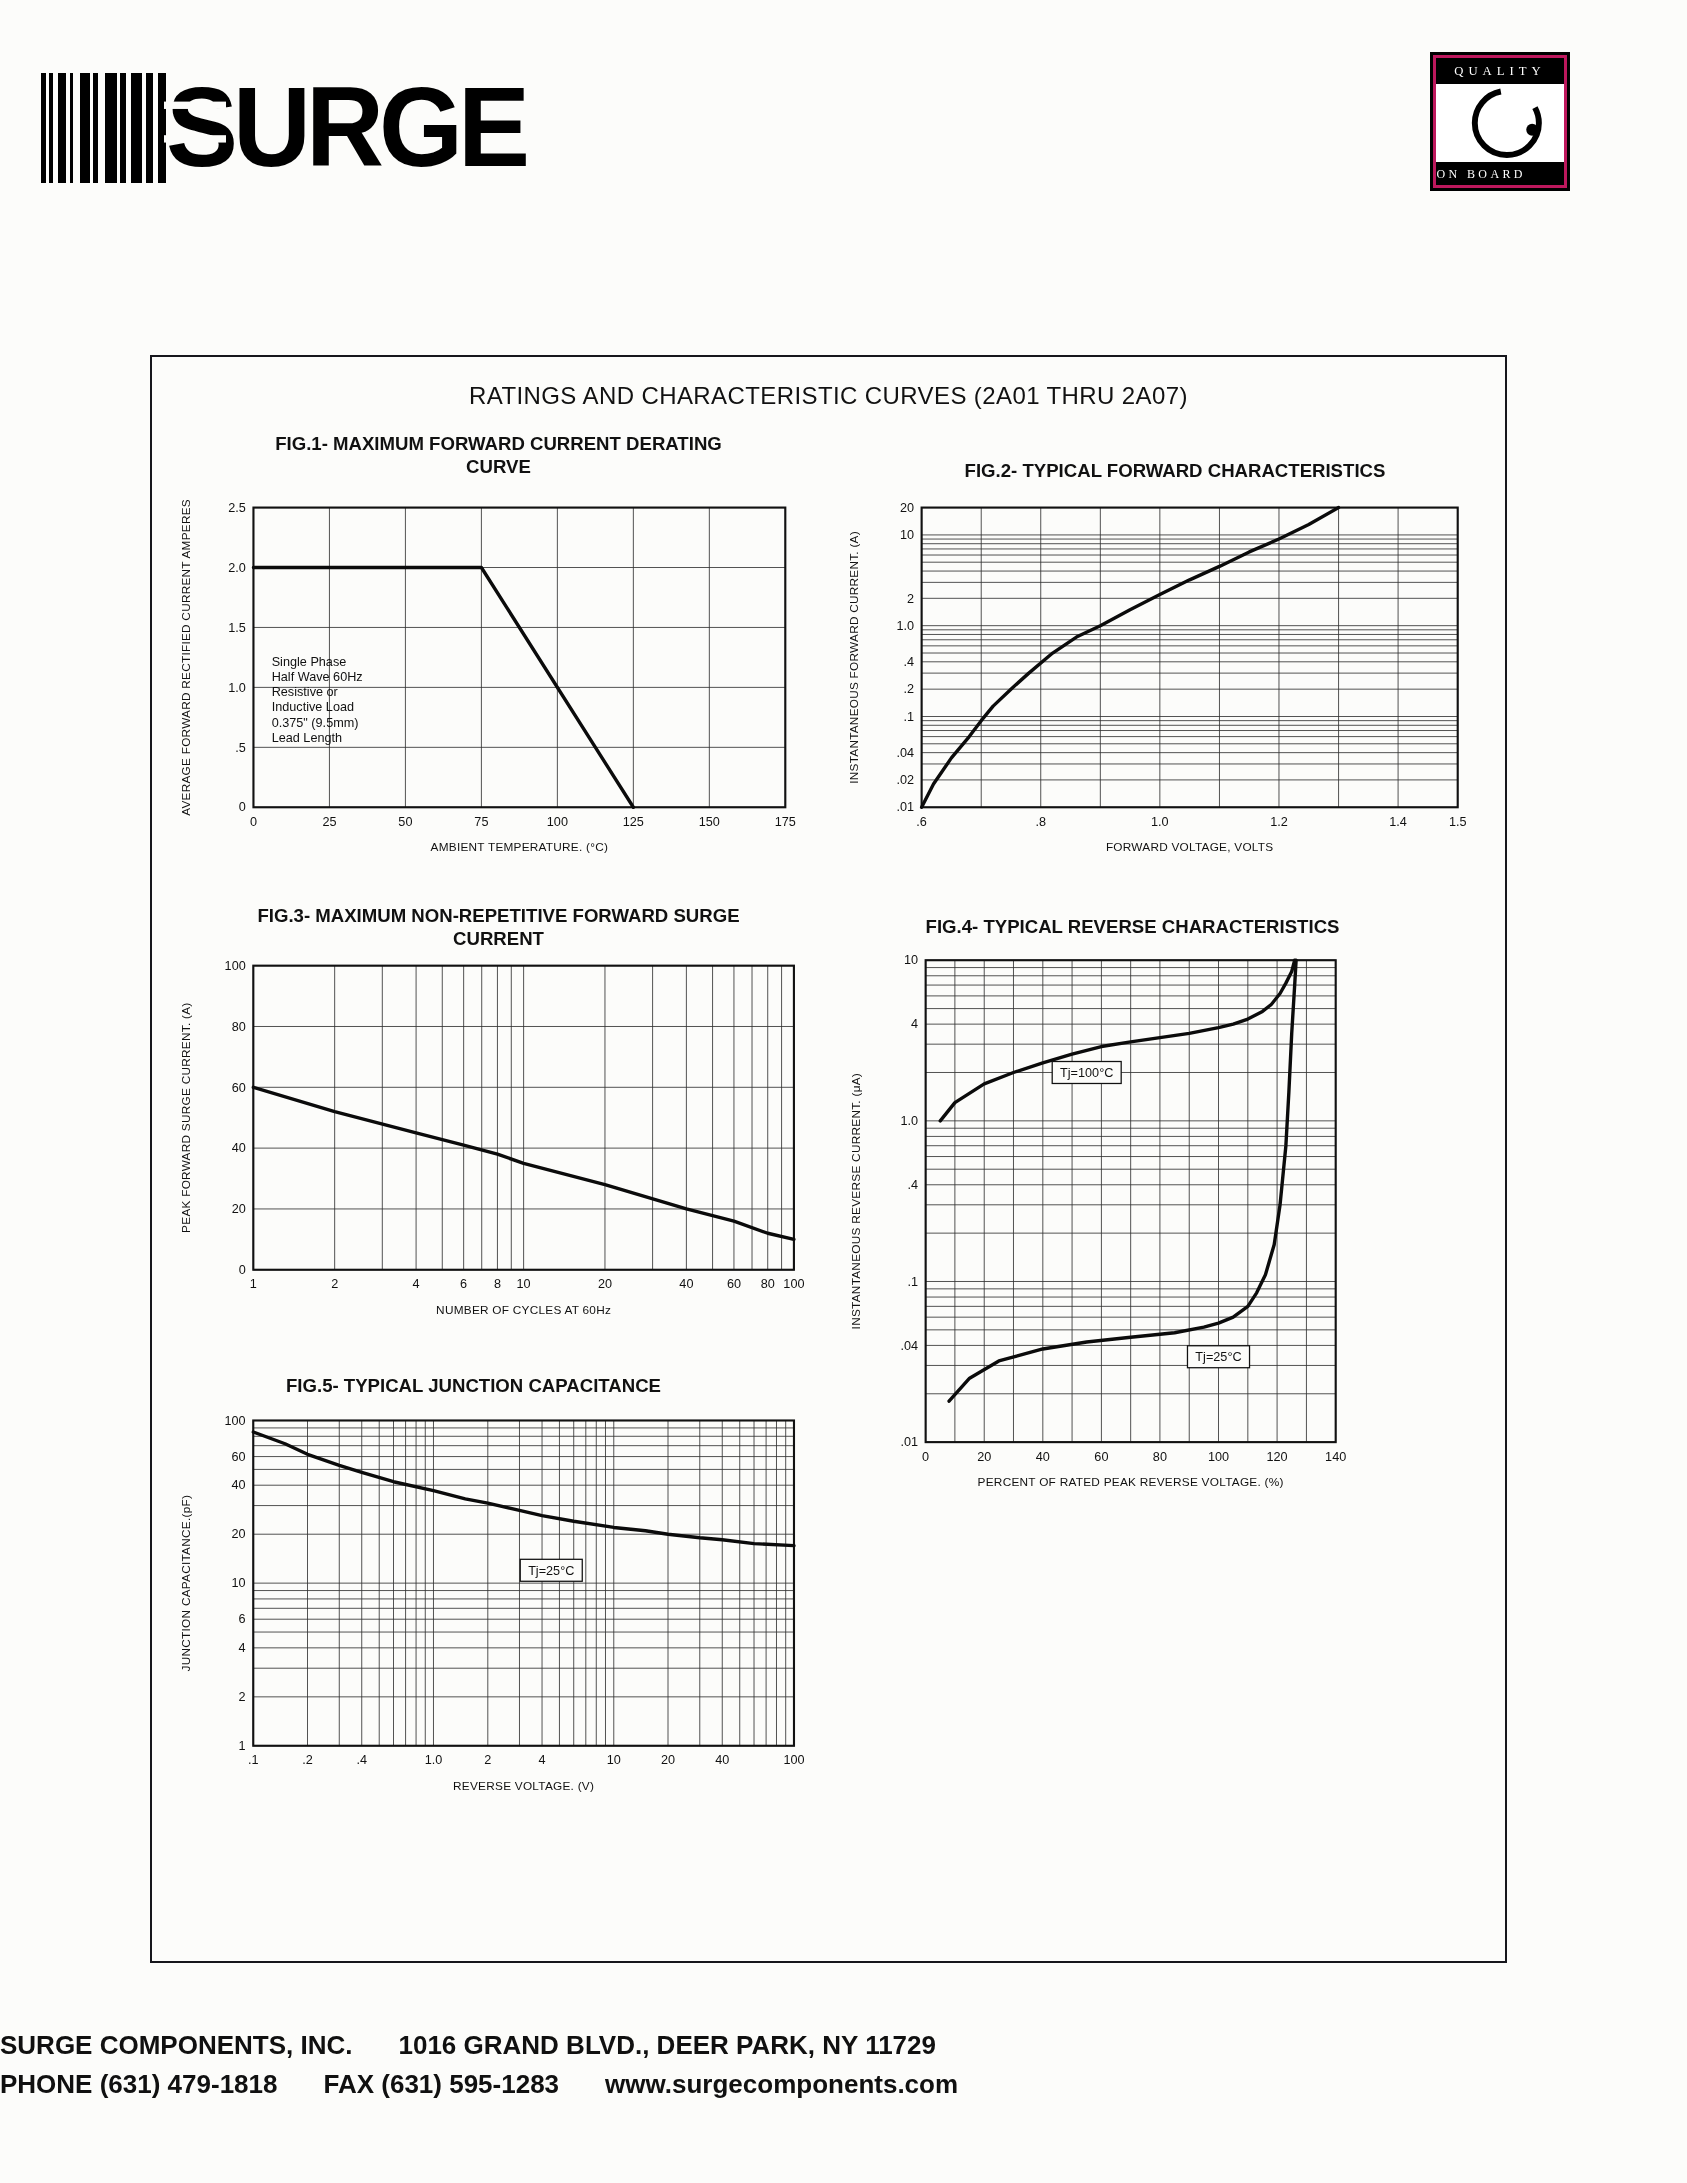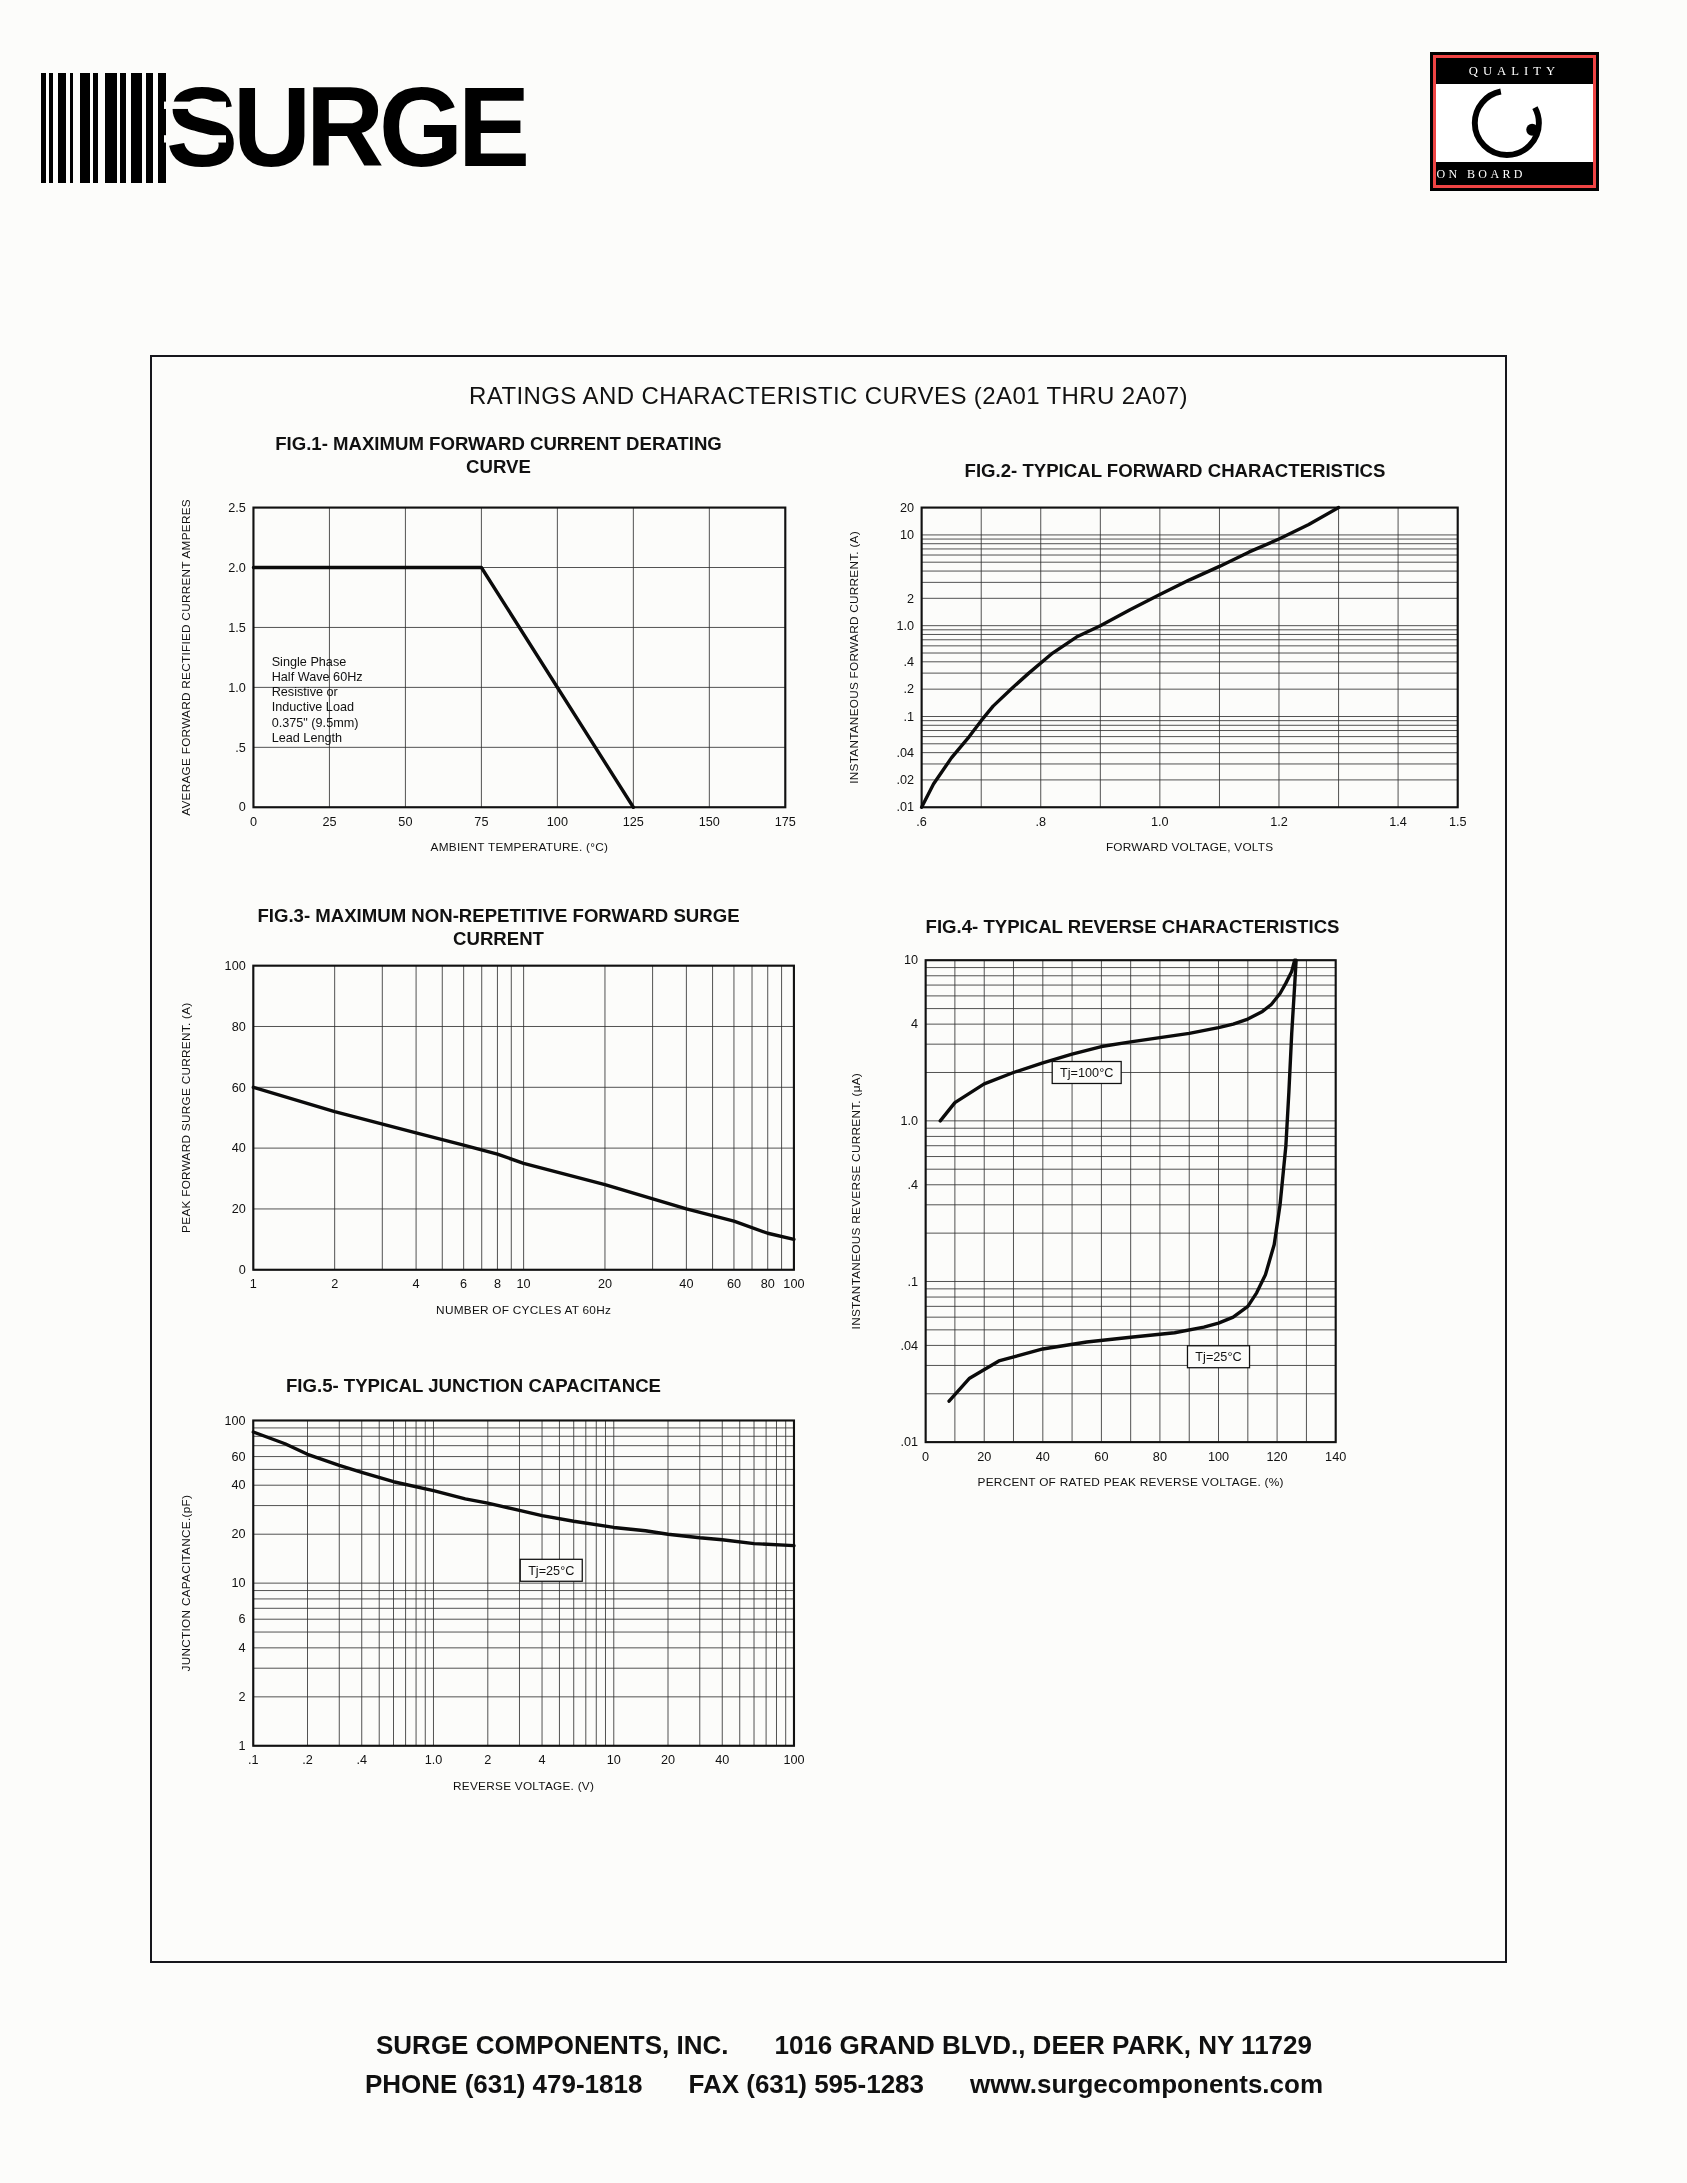--- a/index.html
+++ b/index.html
@@ -18,21 +18,21 @@
       #000 90px 101px,#fcfcfa 101px 105px,#000 105px 112px,#fcfcfa 112px 117px,
       #000 117px 125px)}
   .logo-text{display:flex;font-weight:900;font-size:108px;line-height:112px;
     letter-spacing:-5px;color:#000;transform:scaleY(1.05);transform-origin:top left}
   .logo-s{position:relative}
   .logo-s::before,.logo-s::after{content:"";position:absolute;left:-1.7px;right:6.8px;height:6.8px;background:#fcfcfa}
   .logo-s::before{top:32px}
   .logo-s::after{top:64px}
 
   
-  .badge{position:absolute;left:1430px;top:52px;width:169px;border:3.4px solid #000;background:#ef4444;padding:3.4px}
+  .badge{position:absolute;left:1430px;top:52px;width:140px;border:3.4px solid #000;background:#be185d;padding:3.4px}
   .badge-top{background:#000;color:#fff;text-align:center;padding:6px 0 4.2px 0;
     font-family:"Liberation Serif",serif;font-size:12.7px;letter-spacing:5px}
   .badge-mid{height:78px;position:relative;background:#fff}
   .badge-bottom{background:#000;color:#fff;padding:5px 0 3.4px 0;
     font-family:"Liberation Serif",serif;font-size:12px;letter-spacing:3.4px}
 
   
   .main-box{position:absolute;left:150px;top:355px;width:1357px;height:1608px;border:2.5px solid #16161c}
   .panel-heading{position:absolute;left:150px;top:382px;width:1357px;text-align:center;
     font-size:24px;font-weight:400;letter-spacing:0.4px}
@@ -49,21 +49,21 @@
   .c1{left:841px;top:489px;width:634px;height:401px}
   .c2{left:173px;top:953px;width:659px;height:397px}
   .c3{left:841px;top:945px;width:592px;height:558px}
   .c4{left:173px;top:1405px;width:659px;height:423px}
 
   .tick{font:15px "Liberation Sans",sans-serif;fill:#111}
   .axis-label{font:14px "Liberation Sans",sans-serif;fill:#111;letter-spacing:.3px}
   .ann{font:15px "Liberation Sans",sans-serif;fill:#111}
 
   
-  .footer-line{position:absolute;left:0;width:100%;display:flex;justify-content:center;
+  .footer-line{position:absolute;left:0;width:100%;display:flex;
     gap:46px;font-weight:700;font-size:26px;color:#101010}
   .f1{top:2030px}
   .f2{top:2069px}
 </style>
 </head>
 <body>
 
 <div class="page">
 
   <div class="logo">

